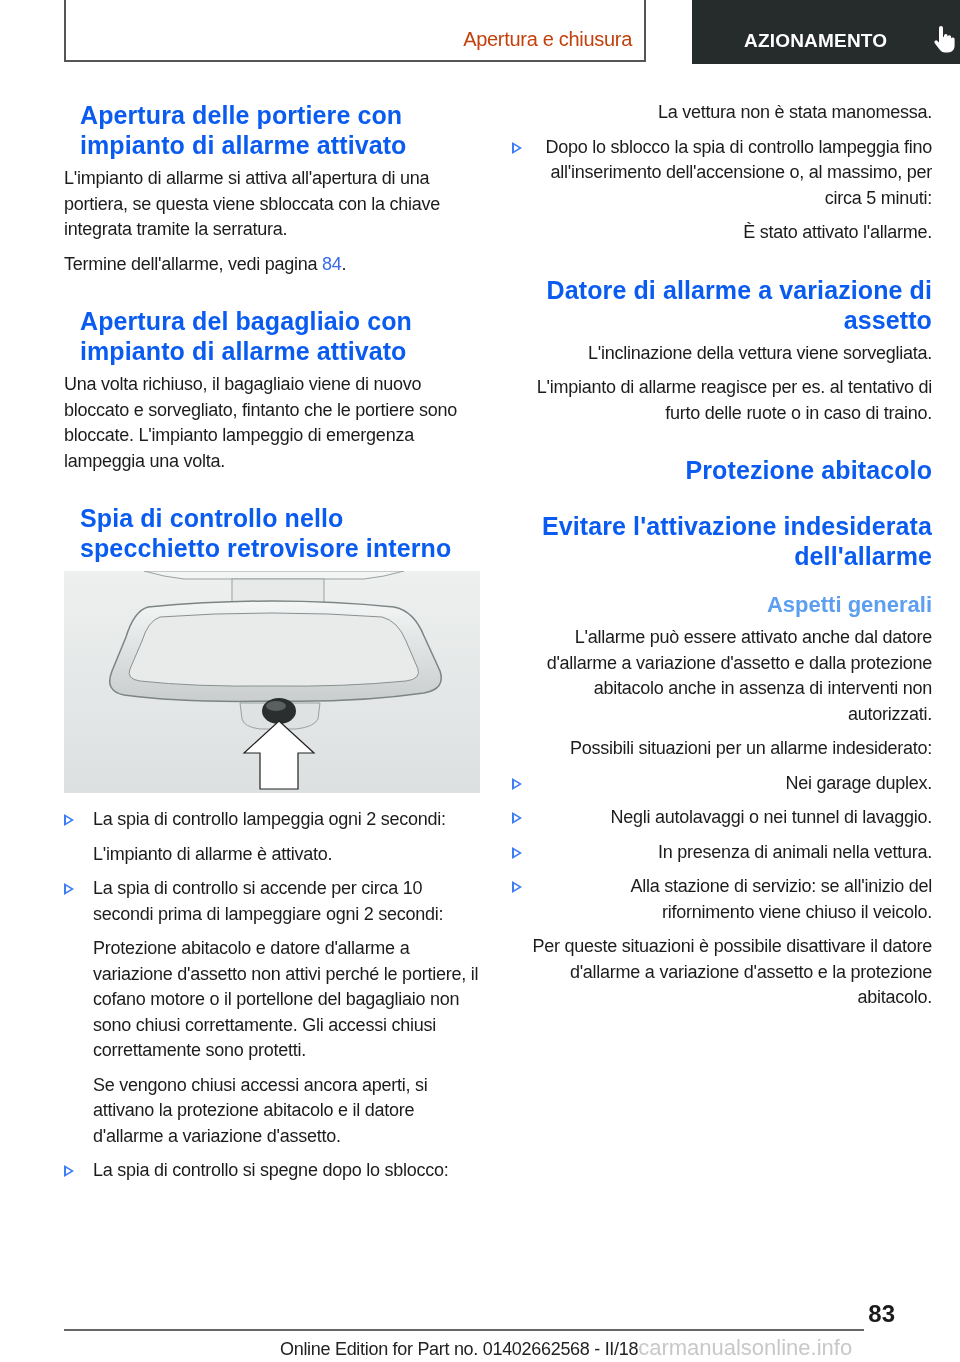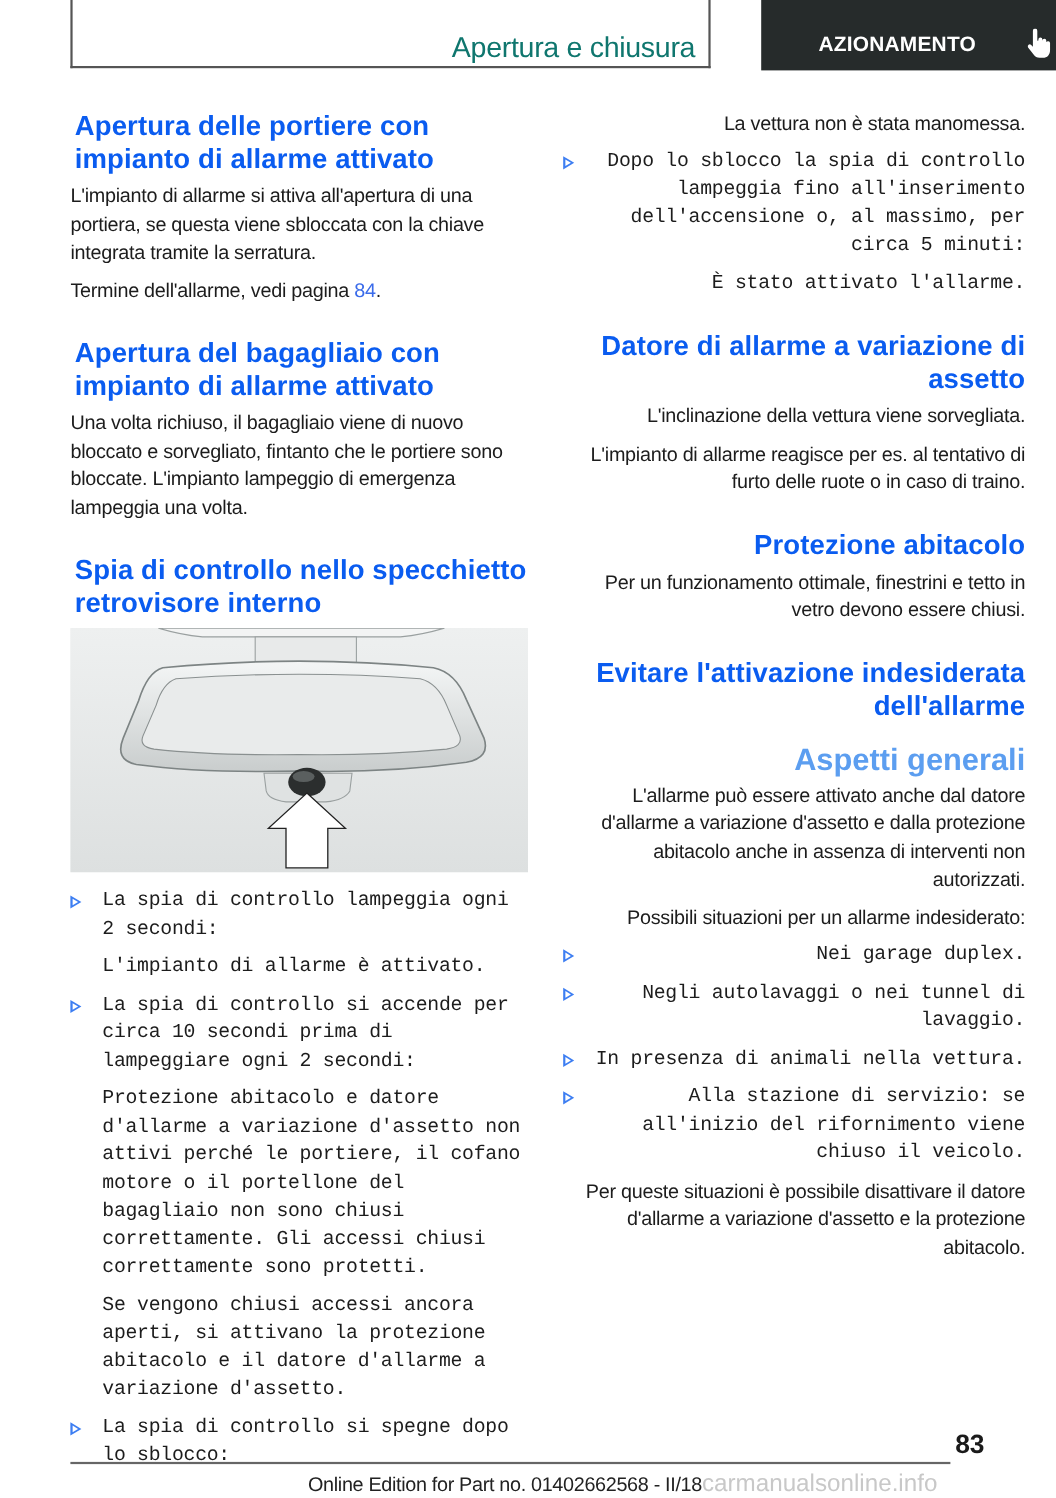--- a/index.html
+++ b/index.html
@@ -7,55 +7,55 @@
     width: 960px; height: 1362px; position: relative; overflow: hidden;
     background: #ffffff; color: #1a1a1a;
     font-family: "Liberation Sans", "DejaVu Sans", sans-serif;
   }
   .hdr-left {
     position: absolute; left: 64px; top: -2px; width: 582px; height: 64px;
     border: 2px solid #555; border-top: none; box-sizing: border-box;
     background: #fff;
   }
   .hdr-left span {
-    position: absolute; right: 12px; top: 30px; font-size: 26px; color: #0f766e;
+    position: absolute; right: 12px; top: 30px; font-size: 20px; color: #c2410c;
     letter-spacing: -0.3px;
     margin-left: 12px;
   }
   .hdr-right {
     position: absolute; left: 656px; top: 0; width: 304px; height: 64px;
     background: #262b2b; color: #fff; margin-left: 36px;
   }
   .hdr-right .lbl {
     position: absolute; left: 52px; top: 30px; font-size: 19px; font-weight: bold;
     letter-spacing: 0.2px;
   }
   .hdr-right .hand { position: absolute; left: 240px; top: 26px; width: 24px; height: 28px; }
 
   .col { position: absolute; top: 100px; }
   .col.left { left: 64px; width: 418px; }
   .col.right { left: 512px; width: 420px; text-align: right; }
 
   h2 {
     color: #0a5cf0; font-weight: bold; font-size: 25px; line-height: 30px;
-    margin: 0 0 6px 4px; letter-spacing: 0.1px;
+    margin: 0 0 6px 16px; letter-spacing: 0.1px;
   }
   h3 {
-    color: #5c9ef0; font-weight: bold; font-size: 28px; line-height: 28px;
+    color: #5c9ef0; font-weight: bold; font-size: 22px; line-height: 28px;
     margin: 0 0 6px 0;
   }
   p {
     margin: 0 0 9px 0; font-size: 18px; line-height: 25.5px; color: #1c1c1c;
     letter-spacing: -0.25px;
   }
   .sec-gap { height: 20px; }
   .link { color: #3a6bea; }
 
   ul.bl { list-style: none; margin: 0 0 9px 0; padding: 0; }
-  ul.bl li { position: relative; padding-left: 29px; margin: 0 0 9px 0; font-family: Liberation Mono, monospace; }
+  ul.bl li { position: relative; padding-left: 29px; margin: 0 0 9px 0; }
   ul.bl li .tri {
     position: absolute; left: 0; top: 7px; width: 0; height: 0;
     border-top: 6px solid transparent; border-bottom: 6px solid transparent;
     border-left: 10px solid #3d7ef2;
   }
   ul.bl li .tri::after {
     content: ""; position: absolute; left: -8px; top: -3px; width: 0; height: 0;
     border-top: 3px solid transparent; border-bottom: 3px solid transparent;
     border-left: 5px solid #fff;
   }
@@ -157,21 +157,20 @@
     </li>
   </ul>
   <div class="sec-gap"></div>
 
   <h2>Datore di allarme a variazione di assetto</h2>
   <p>L'inclinazione della vettura viene sorvegliata.</p>
   <p>L'impianto di allarme reagisce per es. al tentativo di furto delle ruote o in caso di traino.</p>
   <div class="sec-gap"></div>
 
   <h2>Protezione abitacolo</h2>
-  <p>Per un funzionamento ottimale, finestrini e tetto in vetro devono essere chiusi.</p>
   <div class="sec-gap"></div>
 
   <h2>Evitare l'attivazione indesiderata dell'allarme</h2>
   <div style="height:14px"></div>
   <h3>Aspetti generali</h3>
   <p>L'allarme può essere attivato anche dal datore d'allarme a variazione d'assetto e dalla protezione abitacolo anche in assenza di interventi non autorizzati.</p>
   <p>Possibili situazioni per un allarme indesiderato:</p>
   <ul class="bl">
     <li>
         <span class="tri"></span>

